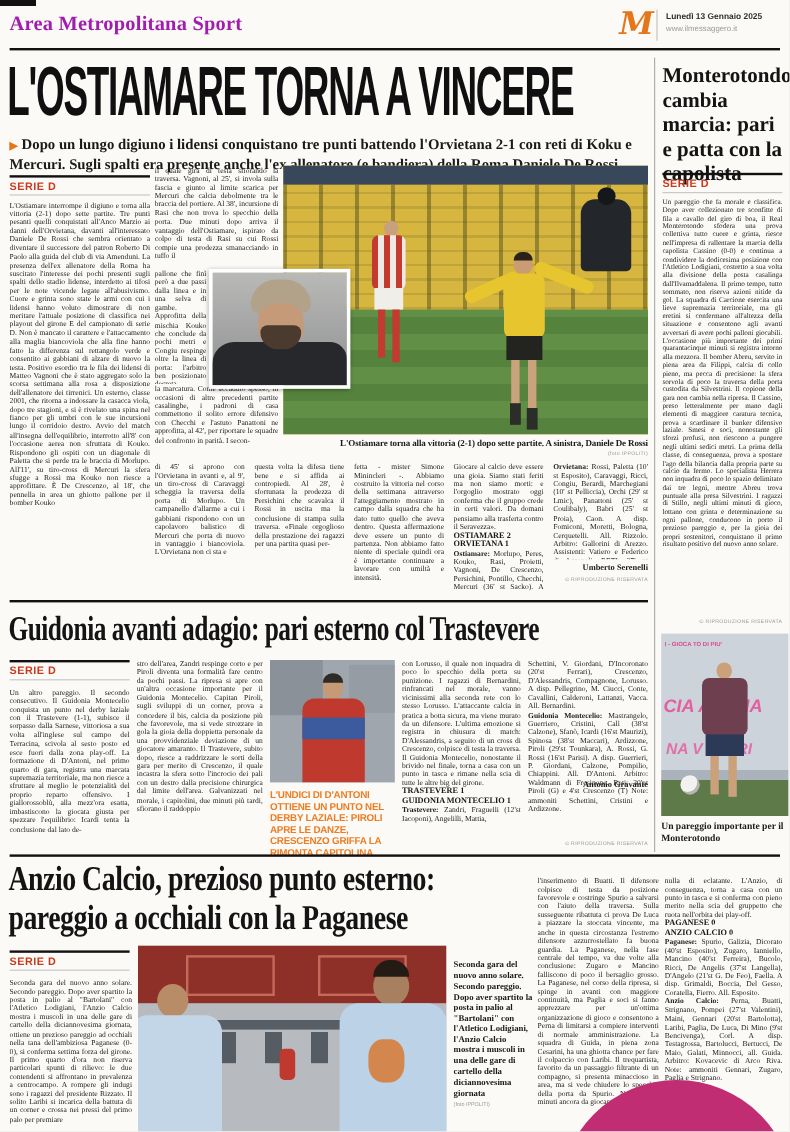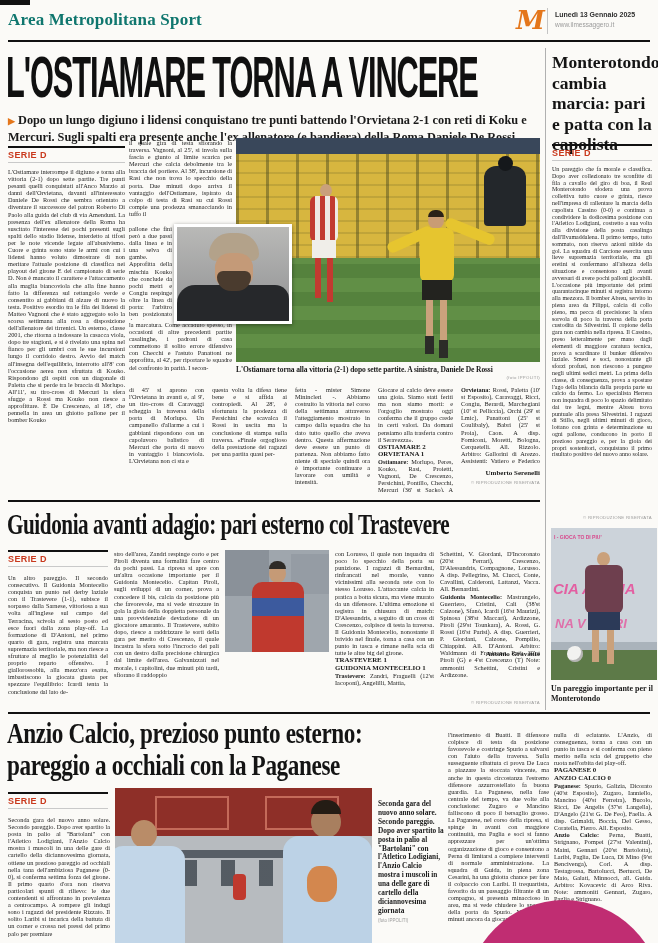--- a/index.html
+++ b/index.html
@@ -20,21 +20,21 @@
   .rule{background:#111;}
   .caption-bold{font-weight:bold;font-size:7.5px;letter-spacing:-0.1px;white-space:nowrap;overflow:hidden;}
   .photo{overflow:hidden;}
 </style>
 </head>
 <body>
 
 <div class="page">
 
   <div class="abs" style="left:0;top:0;width:30px;height:5px;background:#111;"></div>
-  <div class="abs" style="left:8px;top:10px;font-size:17px;font-weight:bold;color:#0f766e;letter-spacing:.2px;">Area Metropolitana Sport</div>
+  <div class="abs" style="left:8px;top:10px;font-size:17px;font-weight:bold;color:#a21caf;letter-spacing:.2px;">Area Metropolitana Sport</div>
   <div class="abs" style="left:516px;top:5px;font-size:26px;font-weight:bold;font-style:italic;color:#e4761b;font-family:'DejaVu Serif',serif;">M</div>
   <div class="abs" style="left:547px;top:8px;width:1px;height:26px;background:#c4c4c4;"></div>
   <div class="abs" style="left:555px;top:11px;font-family:'Liberation Sans',sans-serif;font-weight:bold;font-size:7px;color:#2e2e2e;">Lunedì 13 Gennaio 2025</div>
   <div class="abs" style="left:555px;top:21px;font-family:'Liberation Sans',sans-serif;font-size:6.5px;color:#9a9a9a;">www.ilmessaggero.it</div>
   <div class="abs rule" style="left:8px;top:40px;width:642px;height:2px;"></div>
 
   <div class="abs condensed" style="left:6px;top:46px;font-family:'Liberation Sans',sans-serif;font-weight:700;font-size:58px;
               letter-spacing:-2px;line-height:62px;color:#101010;transform:scaleX(0.53);">L'OSTIAMARE TORNA A VINCERE</div>
   <div class="abs" style="left:8px;top:113px;width:533px;font-size:12.3px;font-weight:bold;line-height:15.5px;">
     <span style="color:#e4761b;font-size:9px;">▶</span>
@@ -80,21 +80,21 @@
   </div>
 
   <div class="abs photo" style="left:174px;top:224px;width:112px;height:94px;border:3px solid #fff;
               box-shadow:0 1px 4px rgba(0,0,0,.45);background:linear-gradient(#b9b9b7,#8f9092);">
     <div class="abs" style="left:0;top:58px;width:112px;height:36px;background:#26282b;border-radius:18px 14px 0 0;"></div>
     <div class="abs" style="left:32px;top:6px;width:50px;height:28px;background:#b3a28a;border-radius:24px 24px 8px 8px;"></div>
     <div class="abs" style="left:38px;top:26px;width:38px;height:36px;background:#c49a78;border-radius:40%;"></div>
     <div class="abs" style="left:40px;top:44px;width:34px;height:20px;background:#4a3b2e;border-radius:6px 6px 14px 14px;"></div>
   </div>
 
-  <div class="abs caption-bold" style="left:236px;top:365px;width:304px;">L'Ostiamare torna alla vittoria (2-1) dopo sette partite. A sinistra, Daniele De Rossi</div>
+  <div class="abs caption-bold" style="left:236px;top:365px;width:304px;text-align:right;">L'Ostiamare torna alla vittoria (2-1) dopo sette partite. A sinistra, Daniele De Rossi</div>
   <div class="abs credit" style="left:236px;top:375px;width:304px;text-align:right;">(foto IPPOLITI)</div>
 
   <div class="abs bt" style="left:129px;top:386px;width:75px;height:106px;">di 45' si aprono con l'Orvietana in avanti e, al 9', un tiro-cross di Caravaggi scheggia la traversa della porta di Morlupo. Un campanello d'allarme a cui i gabbiani rispondono con un capolavoro balistico di Mercuri che porta di nuovo in vantaggio i biancoviola. L'Orvietana non ci sta e</div>
   <div class="abs bt" style="left:212px;top:386px;width:75px;height:106px;">questa volta la difesa tiene bene e si affida ai contropiedi. Al 28', è sfortunata la prodezza di Persichini che scavalca il Rossi in uscita ma la conclusione di stampa sulla traversa. «Finale orgoglioso della prestazione dei ragazzi per una partita quasi per-</div>
   <div class="abs bt" style="left:295px;top:386px;width:75px;height:106px;">fetta - mister Simone Minincleri -. Abbiamo costruito la vittoria nel corso della settimana attraverso l'atteggiamento mostrato in campo dalla squadra che ha dato tutto quello che aveva dentro. Questa affermazione deve essere un punto di partenza. Non abbiamo fatto niente di speciale quindi ora è importante continuare a lavorare con umiltà e intensità.</div>
   <div class="abs clip" style="left:378px;top:386px;width:75px;height:106px;">
     <div class="bt" style="height:auto;">Giocare al calcio deve essere una gioia. Siamo stati feriti ma non siamo morti: e l'orgoglio mostrato oggi conferma che il gruppo crede in certi valori. Da domani pensiamo alla trasferta contro il Seravezza».</div>
     <div class="scoreline">OSTIAMARE 2</div>
     <div class="scoreline">ORVIETANA 1</div>
     <div class="bt"><b>Ostiamare:</b> <span>Morlupo, Peres, Kouko, Rasi, Proietti, Vagnoni, De Crescenzo, Persichini, Pontillo, Checchi, Mercuri (36' st Sacko). A disp. Pasquazzi, Ciavarelli, Felici, Marrali, Perroni, Calvo, Morano, Menichelli, Brugi. All. Minincleri.</span></div>
@@ -135,20 +135,22 @@
   <div class="abs bt" style="left:114px;top:550px;width:105px;height:160px;">stro dell'area, Zandri respinge corto e per Piroli diventa una formalità fare centro da pochi passi. La ripresa si apre con un'altra occasione importante per il Guidonia Montecelio. Capitan Piroli, sugli sviluppi di un corner, prova a concedere il bis, calcia da posizione più che favorevole, ma si vede strozzare in gola la gioia della doppietta personale da una provvidenziale deviazione di un giocatore amaranto. Il Trastevere, subito dopo, riesce a raddrizzare le sorti della gara per merito di Crescenzo, il quale incastra la sfera sotto l'incrocio dei pali con un destro dalla precisione chirurgica dal limite dell'area. Galvanizzati nel morale, i capitolini, due minuti più tardi, sfiorano il raddoppio</div>
 
   <div class="abs photo" style="left:225px;top:550px;width:104px;height:102px;background:#9fa6ad;">
     <div class="abs" style="left:0;top:0;width:44px;height:46px;background:#8a9199;"></div>
     <div class="abs" style="left:66px;top:4px;width:38px;height:40px;background:#959ca4;"></div>
     <div class="abs" style="left:44px;top:14px;width:17px;height:19px;background:#c59a76;border-radius:50%;"></div>
     <div class="abs" style="left:44px;top:11px;width:17px;height:8px;background:#2e2a26;border-radius:8px 8px 0 0;"></div>
     <div class="abs" style="left:27px;top:32px;width:52px;height:70px;background:#c0392e;border-radius:10px 10px 0 0;"></div>
     <div class="abs" style="left:27px;top:48px;width:52px;height:18px;background:#3c5a9e;"></div>
   </div>
+  <div class="abs" style="left:225px;top:658px;width:106px;font-family:'Liberation Sans',sans-serif;font-weight:bold;
+              font-size:8.2px;line-height:9.6px;color:#ee7d22;letter-spacing:-0.2px;">L'UNDICI DI D'ANTONI OTTIENE UN PUNTO NEL DERBY LAZIALE: PIROLI APRE LE DANZE, CRESCENZO GRIFFA LA RIMONTA CAPITOLINA</div>
 
   <div class="abs clip" style="left:335px;top:550px;width:99px;height:160px;">
     <div class="bt">con Lorusso, il quale non inquadra di poco lo specchio della porta su punizione. I ragazzi di Bernardini, rinfrancati nel morale, vanno vicinissimi alla seconda rete con lo stesso Lorusso. L'attaccante calcia in pratica a botta sicura, ma viene murato da un difensore. L'ultima emozione si registra in chiusura di match: D'Alessandris, a seguito di un cross di Crescenzo, colpisce di testa la traversa. Il Guidonia Montecelio, nonostante il brivido nel finale, torna a casa con un punto in tasca e rimane nella scia di tutte le altre big del girone.</div>
     <div class="scoreline">TRASTEVERE 1</div>
     <div class="scoreline">GUIDONIA MONTECELIO 1</div>
     <div class="bt"><b>Trastevere:</b> <span>Zandri, Fraguelli (12'st Iacoponi), Angelilli, Mattia,</span></div>
   </div>
   <div class="abs clip" style="left:440px;top:550px;width:100px;height:138px;">
     <div class="bt">Schettini, V. Giordani, D'Incoronato (20'st Ferrari), Crescenzo, D'Alessandris, Compagnone, Lorusso. A disp. Pellegrino, M. Ciucci, Conte, Cavallini, Calderoni, Lattanzi, Vacca. All. Bernardini.</div>
     <div class="bt"><b>Guidonia Montecelio:</b> <span>Mastrangelo, Guerriero, Cristini, Calì (38'st Calzone), Sfanò, Icardi (16'st Maurizi), Spinosa (38'st Maccari), Ardizzone, Piroli (29'st Tounkara), A. Rossi, G. Rossi (16'st Parisi). A disp. Guerrieri, P. Giordani, Calzone, Pompilio, Chiappini. All. D'Antoni. Arbitro: Waldmann di Frosinone. Reti: 30'pt Piroli (G) e 4'st Crescenzo (T) Note: ammoniti Schettini, Cristini e Ardizzone.</span></div>

